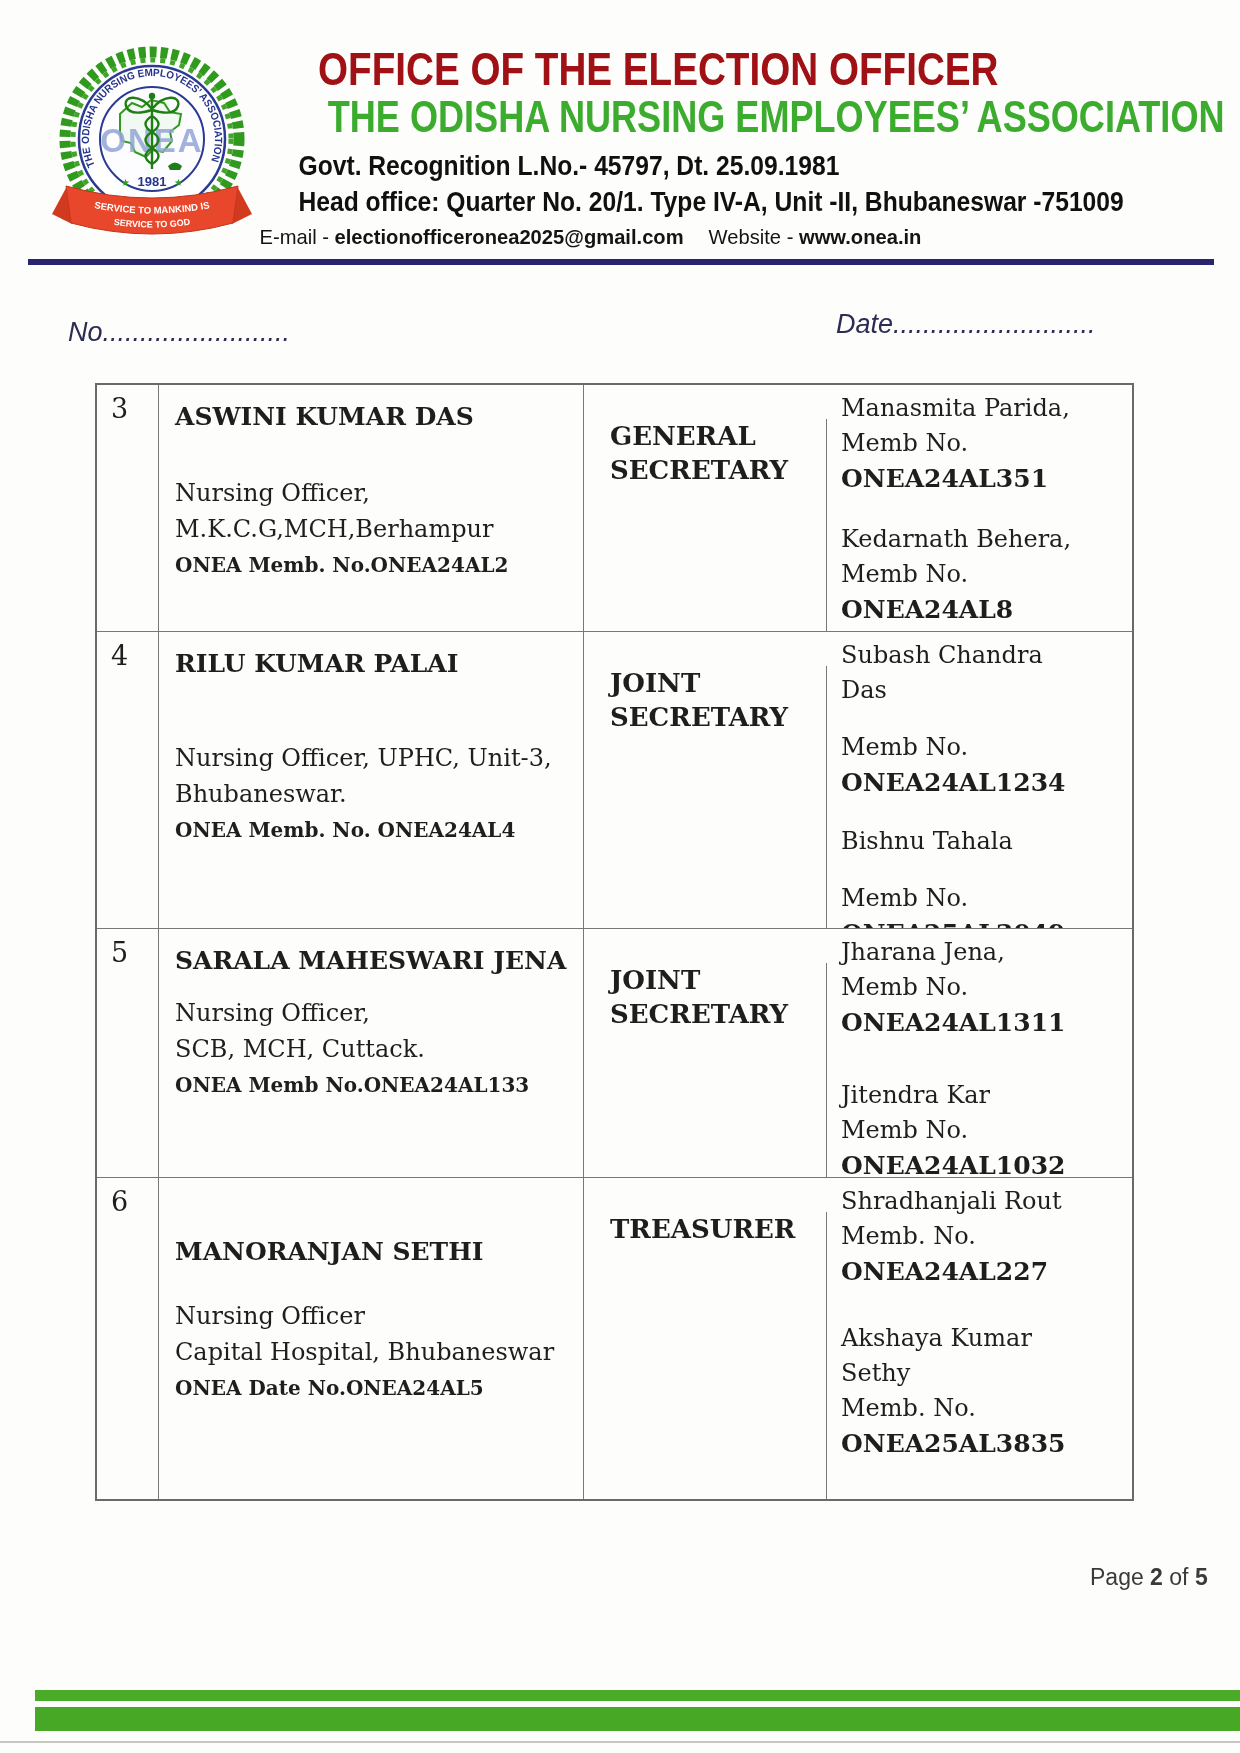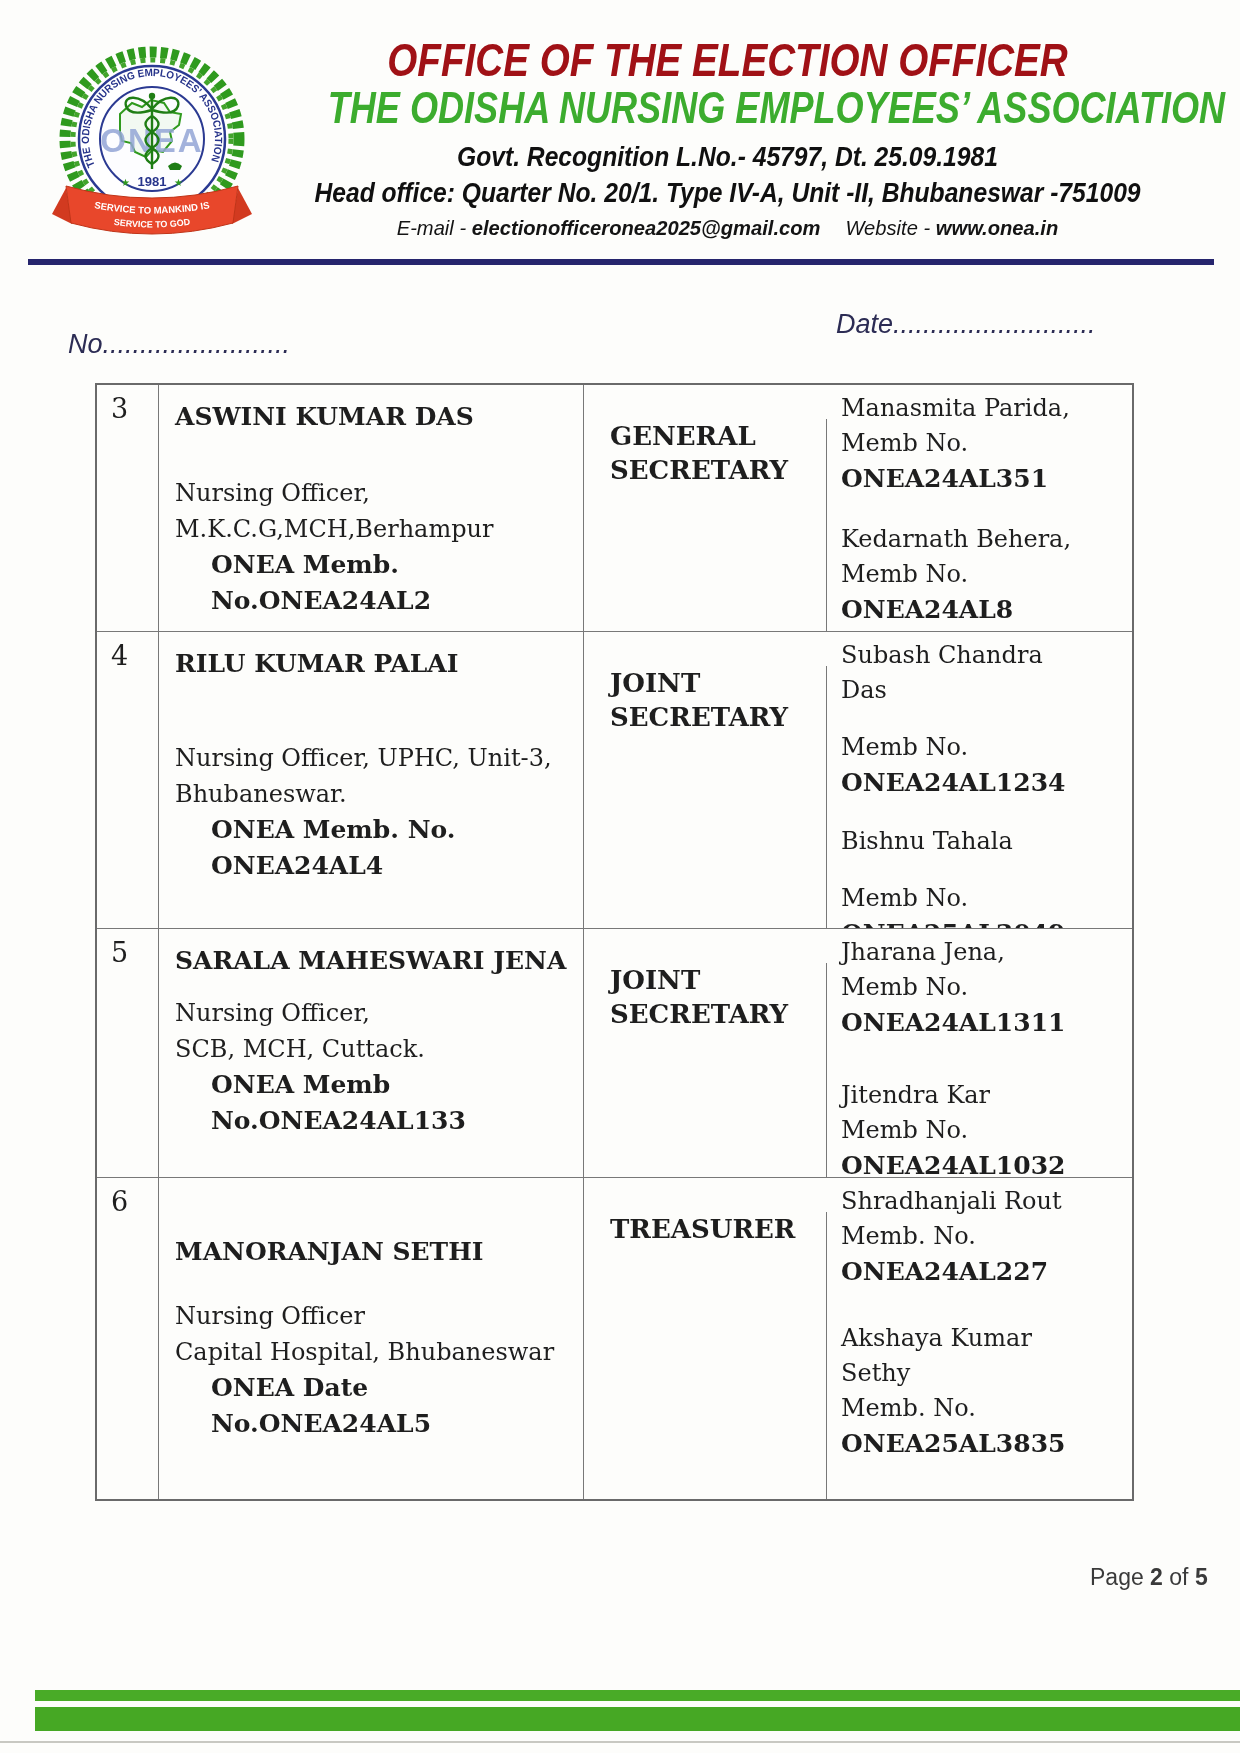--- a/index.html
+++ b/index.html
@@ -2,52 +2,52 @@
 <html><head>
 <meta charset="utf-8">
 <style>
   html,body{margin:0;padding:0;background:#e8e8e8;}
   .page{
     position:relative; width:1240px; height:1753px; margin:0 auto;
     background:#fdfdfb; overflow:hidden;
     font-family:"DejaVu Serif", serif; color:#1e1e1e;
   }
   
-  .lh-text{position:absolute; left:240px; top:31px; width:975px; text-align:center;font-style:italic;}
+  .lh-text{position:absolute; left:240px; top:40px; width:975px; text-align:left;}
   .hline{white-space:nowrap; font-family:"Liberation Sans", sans-serif; font-weight:700;}
   .h-red{font-size:46px; color:#a01116; transform:scaleX(0.84); transform-origin:50% 50%; line-height:1.0; margin-top:6px;}
   .h-green{font-size:44px; color:#3cac2e; transform:scaleX(0.82); transform-origin:50% 50%; line-height:1.05; margin-top:2px;}
   .h-black1{font-size:28px; color:#101010; transform:scaleX(0.88); transform-origin:50% 50%; margin-top:10px;}
   .h-black2{font-size:28px; color:#101010; transform:scaleX(0.88); transform-origin:50% 50%; margin-top:4px;}
   .h-contact{font-size:21px; font-weight:400; color:#141414; margin-top:7px; transform:scaleX(0.96); transform-origin:50% 50%;}
   .h-contact b{font-weight:700;}
   .h-contact .spacer{display:inline-block; width:26px;}
   .navy-rule{position:absolute; left:28px; top:259px; width:1186px; height:6px; background:#26256d;}
   
   .logo{position:absolute; left:48px; top:36px; width:208px; height:212px;}
   
   .refline{position:absolute; left:0; top:313px; width:1240px; height:34px;
     font-family:"Liberation Sans", sans-serif; font-style:italic; font-size:27px; color:#2c2c54;}
-  .ref-no{position:absolute; left:68px; top:16px;}
+  .ref-no{position:absolute; left:68px; top:4px;}
   .ref-date{position:absolute; left:836px; top:-4px;}
   
   .members-table{
     position:absolute; left:95px; top:383px;
     display:grid;
     grid-template-columns:62px 425px 243px 305px;
     grid-template-rows:247px 297px 249px 321px;
     border:2px solid #6a6a6a;
   }
   .cell{border-right:1.5px solid #787878; border-bottom:1.5px solid #787878; box-sizing:border-box; overflow:hidden;}
   .cell.last-col{border-right:none;}
   .cell.last-row{border-bottom:none;}
   .c-sl{font-size:27px; padding:8px 0 0 14px;}
   .c-name{font-size:24px; line-height:36px; padding:14px 10px 0 16px;}
   .c-name .nm{font-weight:700; font-size:25px;}
-  .c-name .memb{font-weight:700; font-size:25px;margin-left:36px;}
+  .c-name .memb{font-weight:700; font-size:20px;}
   .c-post{text-align:left; font-weight:700; font-size:26px; line-height:34px; padding:0 26px;margin-top:34px;}
   .c-sup{font-size:24px; line-height:35px; padding:6px 10px 0 14px;}
   .c-sup .num{font-weight:700; font-size:25px;}  .r3 .nm{margin-bottom:40px;}  .r4 .nm{margin-bottom:58px;}  .r5 .nm{margin-bottom:16px;}  .r6 .nm{margin-bottom:28px;margin-top:42px;}
   .r3 .b2{margin-top:26px;}
   .r4 .b1 .lbl{margin-top:22px;}
   .r4 .b2{margin-top:24px;}
   .r4 .b2 .lbl{margin-top:22px;}
   .r5 .b2{margin-top:38px;}
   .r6 .b2{margin-top:32px;}
   

